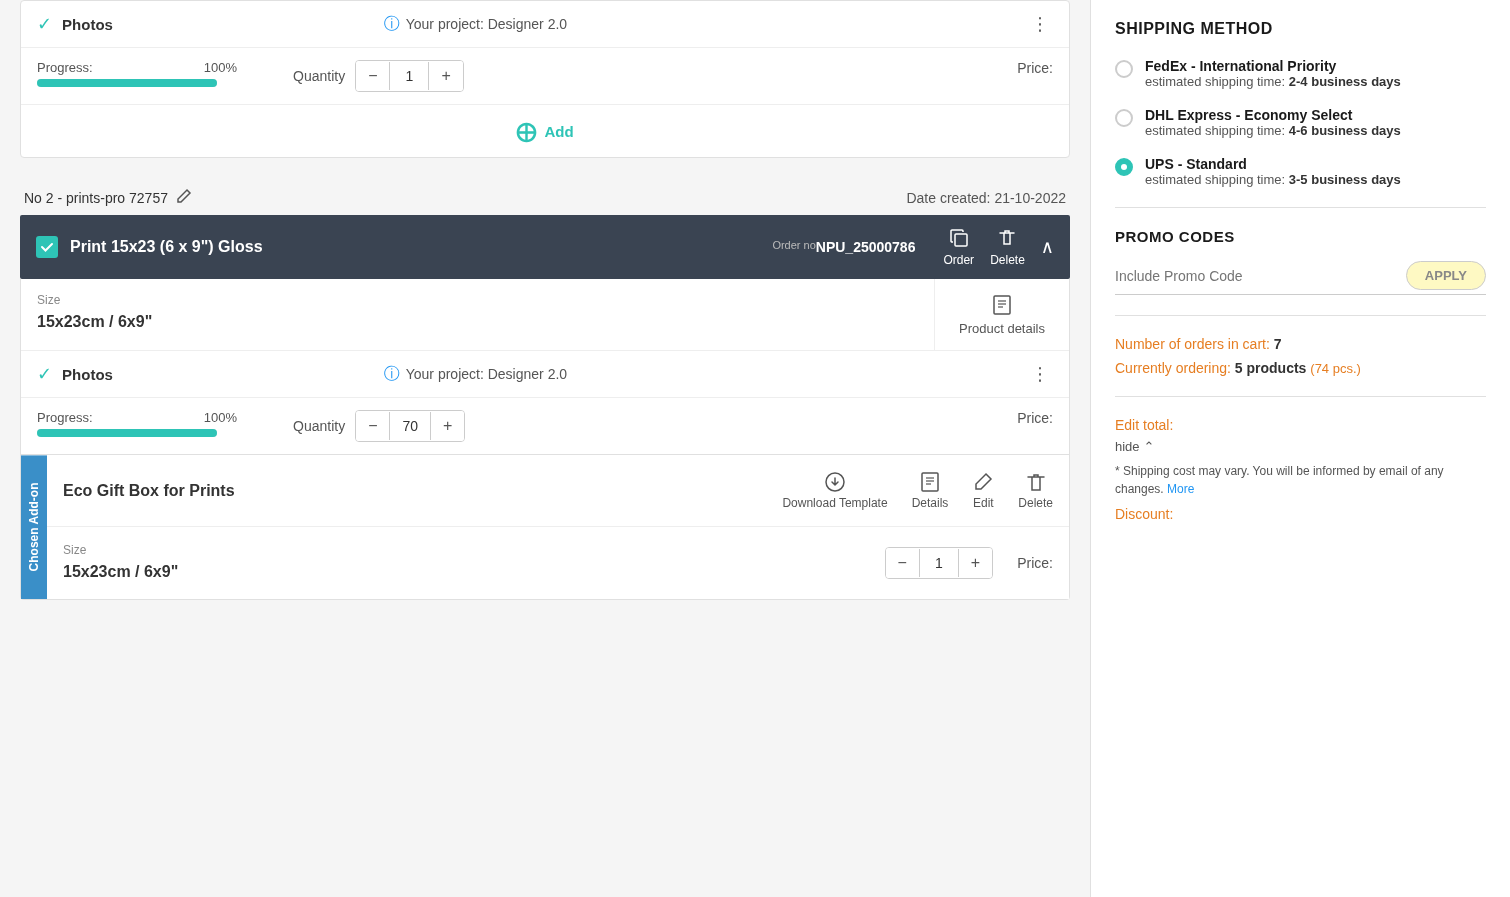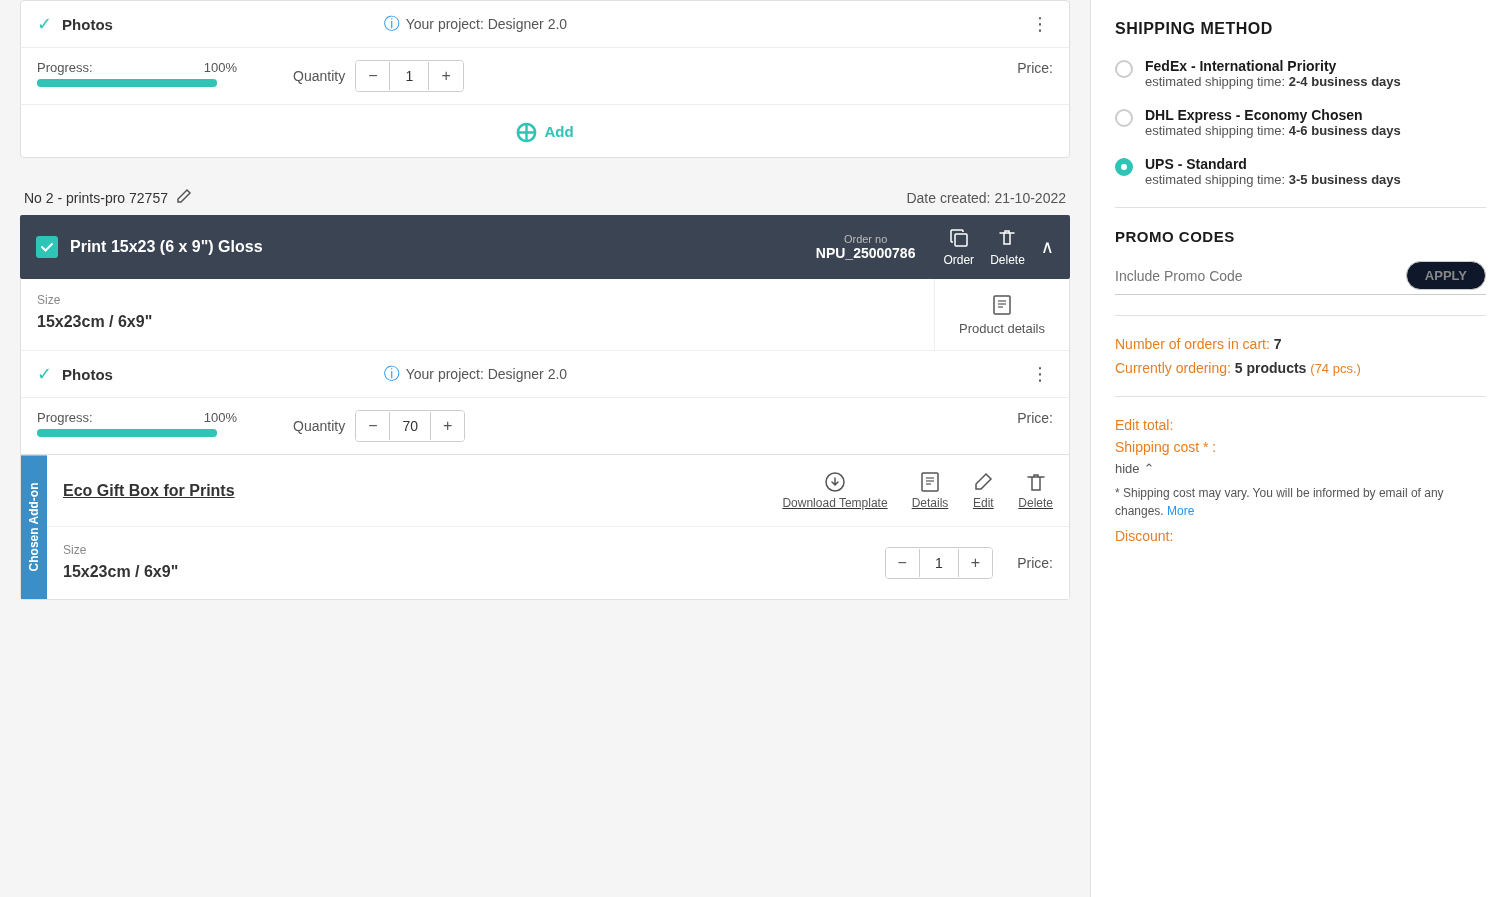--- a/index.html
+++ b/index.html
@@ -197,22 +197,22 @@
       color: #fff;
       font-size: 14px;
     }
     .dark-header .product-title {
       font-size: 16px;
       font-weight: 600;
       flex: 1;
     }
     .order-no-block {
       display: flex;
-      flex-direction: column;
-      align-items: center;
+      flex-direction: row;
+      align-items: flex-start;
       margin-right: 16px;
     }
     .order-no-small {
       font-size: 11px;
       color: #bbb;
     }
     .order-no-value {
       font-size: 14px;
       font-weight: 600;
       color: #fff;
@@ -287,21 +287,20 @@
       border-radius: 4px;
       margin-top: 0;
       overflow: hidden;
     }
     .eco-header-row {
       display: flex;
       align-items: center;
       padding: 16px;
       border-bottom: 1px solid #eee;
       gap: 24px;
-      text-decoration: underline;
     }
     .eco-label {
       font-size: 16px;
       font-weight: 600;
       flex: 1;
     }
     .eco-actions {
       display: flex;
       align-items: flex-start;
       gap: 24px;
@@ -419,21 +418,21 @@
     .promo-input {
       flex: 1;
       border: none;
       outline: none;
       font-size: 14px;
       color: #555;
       background: transparent;
     }
     .apply-btn {
       border: 1px solid #ccc;
-      background: #0f172a;
+      background: #fef9c3;
       border-radius: 20px;
       padding: 6px 18px;
       cursor: pointer;
       font-size: 13px;
       color: #888;
       font-weight: 600;
     }
     .cart-stats {
       margin-top: 20px;
     }
@@ -701,21 +700,21 @@
           <div class="shipping-time">
             <span>estimated shipping time: </span>
             <span class="bold-days">2-4 business days</span>
           </div>
         </div>
       </div>
 
       <div class="shipping-option">
         <div class="radio-circle"></div>
         <div>
-          <div class="shipping-name">DHL Express - Economy Chosen</div>
+          <div class="shipping-name">DHL Express - Economy Select</div>
           <div class="shipping-time">
             <span>estimated shipping time: </span>
             <span class="bold-days">4-6 business days</span>
           </div>
         </div>
       </div>
 
       <div class="shipping-option">
         <div class="radio-circle selected"></div>
         <div>
@@ -749,23 +748,20 @@
         <span class="label">Currently ordering:</span>
         <span> <strong>5 products</strong> </span>
         <span class="pcs">(74 pcs.)</span>
       </div>
 
       <hr class="divider">
 
       <div class="item-total-row">
         <span class="label2">Edit total:</span>
       </div>
-      <div class="shipping-cost-row">
-        <span class="label2">Shipping cost * :</span>
-      </div>
       <div class="hide-row">
         <span>hide</span>
         <span>⌃</span>
       </div>
       <div class="shipping-note">
         <span>* Shipping cost may vary. You will be informed by email of any changes. </span>
         <span class="more-link">More</span>
       </div>
       <div class="discount-row">
         <span>Discount:</span>

